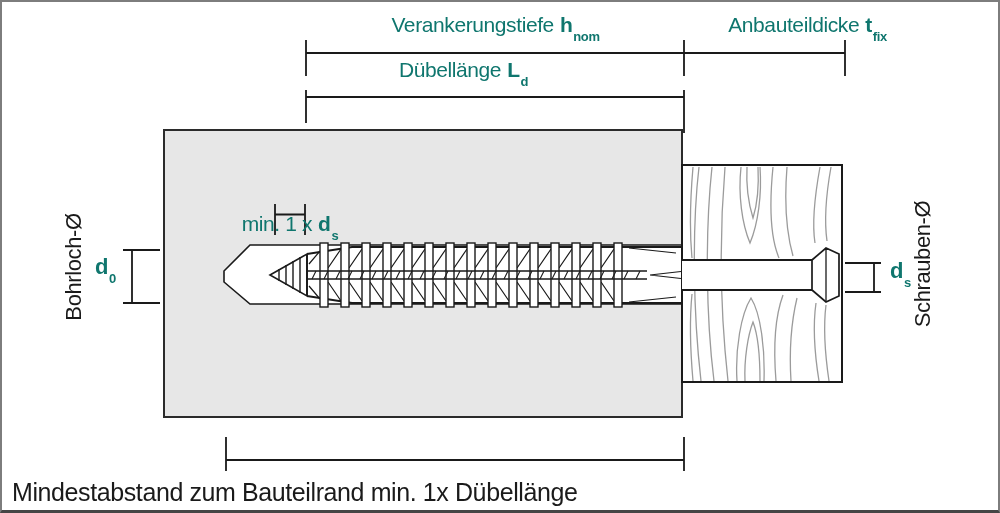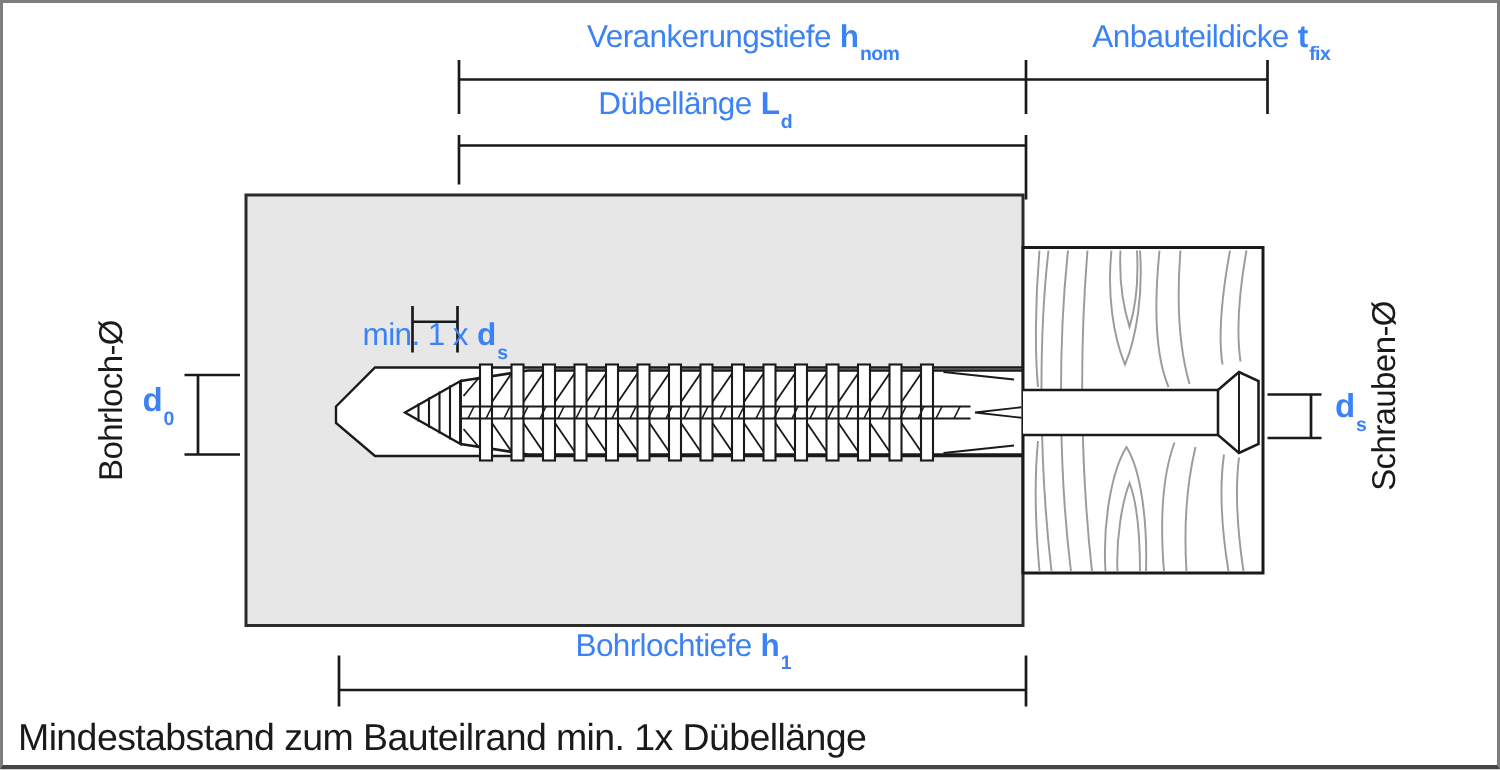--- a/index.html
+++ b/index.html
@@ -14,21 +14,21 @@
     color:#1a1a1a;
     overflow:hidden;
   }
   #drawing{position:absolute;left:0;top:0;}
   .lbl{
     position:absolute;
     font-size:21px;
     line-height:1.15;
     letter-spacing:-0.4px;
     white-space:nowrap;
-    color:#3b82f6;
+    color:#0f766e;
   }
   .lbl.center{text-align:center;}
   .lbl b{font-weight:bold;margin-left:6px;}
   .lbl sub{
     font-size:13px;font-weight:bold;
     position:relative;top:4px;left:1px;line-height:0;
   }
   .lbl.symbol-only{font-weight:bold;font-size:22px;}
   .lbl.symbol-only b{margin-left:0;}
   .rot{
@@ -200,21 +200,18 @@
   </div>
 
   <div class="rot" style="left:921px;top:262px;">
     <span>Schrauben-Ø</span>
   </div>
 
   <div class="lbl symbol-only" style="left:888px;top:256px;">
     <b>d</b><sub>s</sub>
   </div>
 
-  <div class="lbl center" style="left:264px;top:417px;width:378px;">
-    <span>Bohrlochtiefe</span><b>h</b><sub>1</sub>
-  </div>
 
   <div class="note" style="left:10px;top:476px;">
     <span>Mindestabstand zum Bauteilrand min. 1x Dübellänge</span>
   </div>
 
 </div>
 
 </body></html>

